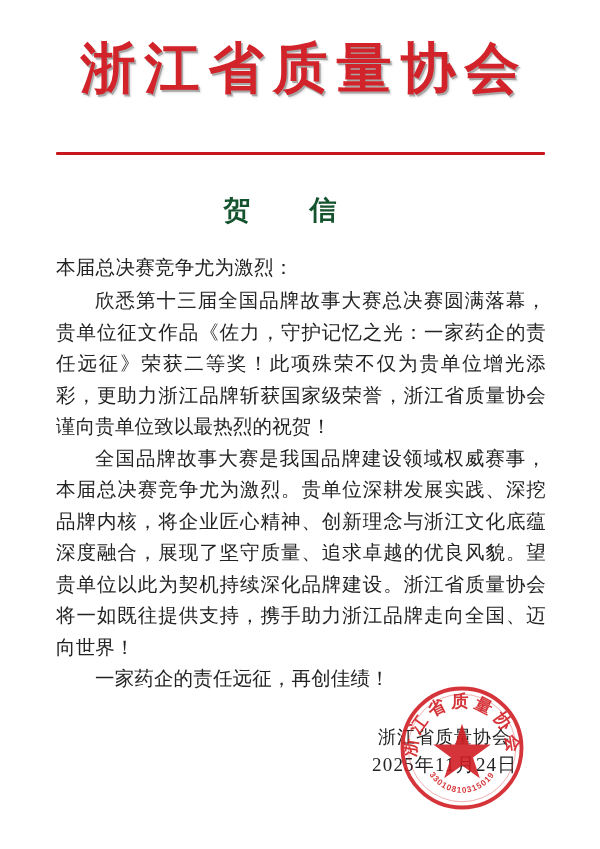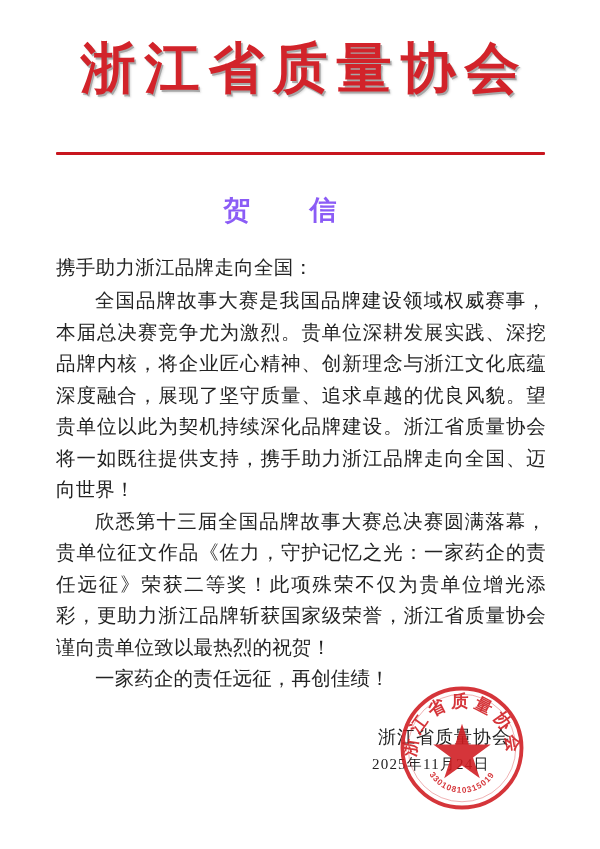--- a/index.html
+++ b/index.html
@@ -61,21 +61,21 @@
   .doc-title {
     position: absolute;
     left: 0;
     top: 192px;
     width: 560px;
     text-align: center;
     font-size: 27px;
     font-weight: 700;
     letter-spacing: 16px;
     text-indent: 16px;
-    color: #8b5cf6;
+    color: #14532d;
     font-family: "Liberation Serif", "DejaVu Serif", serif;
   }
 
   
   .body-area {
     position: absolute;
     left: 56px;
     top: 252px;
     width: 490px;
   }
@@ -107,21 +107,21 @@
     text-align: left;
   }
   .sign-org {
     font-size: 18px;
     line-height: 27px;
     letter-spacing: 1px;
     color: #232323;
     padding-left: 78px;
   }
   .sign-date {
-    font-size: 15px;
+    font-size: 19px;
     line-height: 27px;
     letter-spacing: 1.2px;
     color: #232323;
     padding-left: 72px;
     font-family: "Liberation Serif", "DejaVu Serif", serif;
   }
 
   
   .seal {
     position: absolute;
@@ -141,25 +141,25 @@
 
   <div class="letterhead">
     <div class="letterhead-title">浙江省质量协会</div>
   </div>
 
   <div class="letterhead-rule"></div>
 
   <div class="doc-title">贺　信</div>
 
   <div class="body-area">
-    <div class="salutation">携手助力浙江品牌走向全国：</div>
+    <div class="salutation">本届总决赛竞争尤为激烈：</div>
+
+    <p class="para">欣悉第十三届全国品牌故事大赛总决赛圆满落幕，贵单位征文作品《佐力，守护记忆之光：一家药企的责任远征》荣获二等奖！此项殊荣不仅为贵单位增光添彩，更助力浙江品牌斩获国家级荣誉，浙江省质量协会谨向贵单位致以最热烈的祝贺！</p>
 
     <p class="para">全国品牌故事大赛是我国品牌建设领域权威赛事，本届总决赛竞争尤为激烈。贵单位深耕发展实践、深挖品牌内核，将企业匠心精神、创新理念与浙江文化底蕴深度融合，展现了坚守质量、追求卓越的优良风貌。望贵单位以此为契机持续深化品牌建设。浙江省质量协会将一如既往提供支持，携手助力浙江品牌走向全国、迈向世界！</p>
-
-    <p class="para">欣悉第十三届全国品牌故事大赛总决赛圆满落幕，贵单位征文作品《佐力，守护记忆之光：一家药企的责任远征》荣获二等奖！此项殊荣不仅为贵单位增光添彩，更助力浙江品牌斩获国家级荣誉，浙江省质量协会谨向贵单位致以最热烈的祝贺！</p>
 
     <p class="para">一家药企的责任远征，再创佳绩！</p>
   </div>
 
   <div class="signature-block">
     <div class="sign-org">浙江省质量协会</div>
     <div class="sign-date">2025年11月24日</div>
   </div>
 
   <div class="seal">

